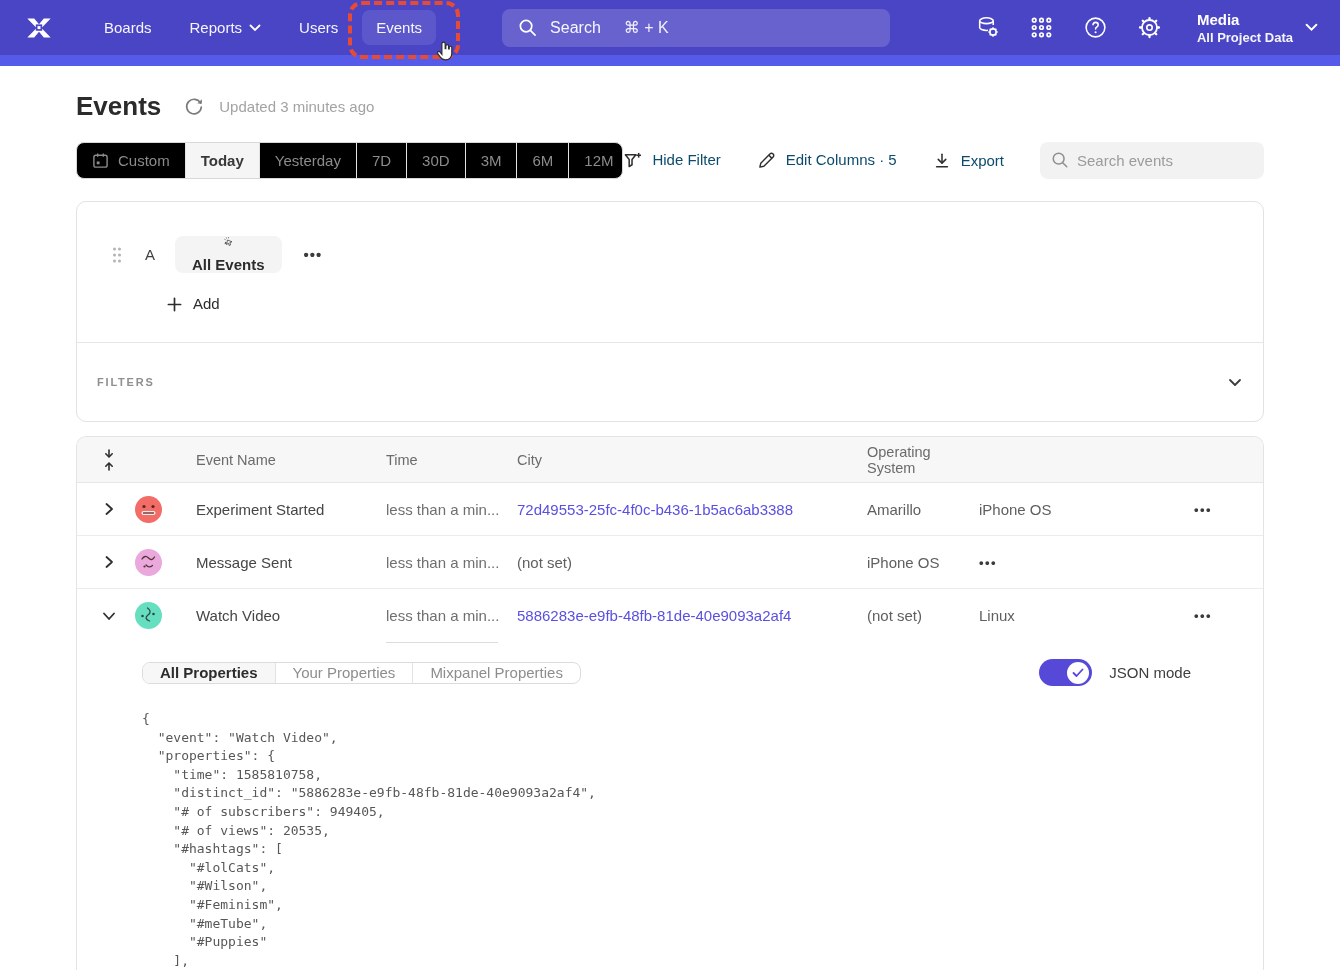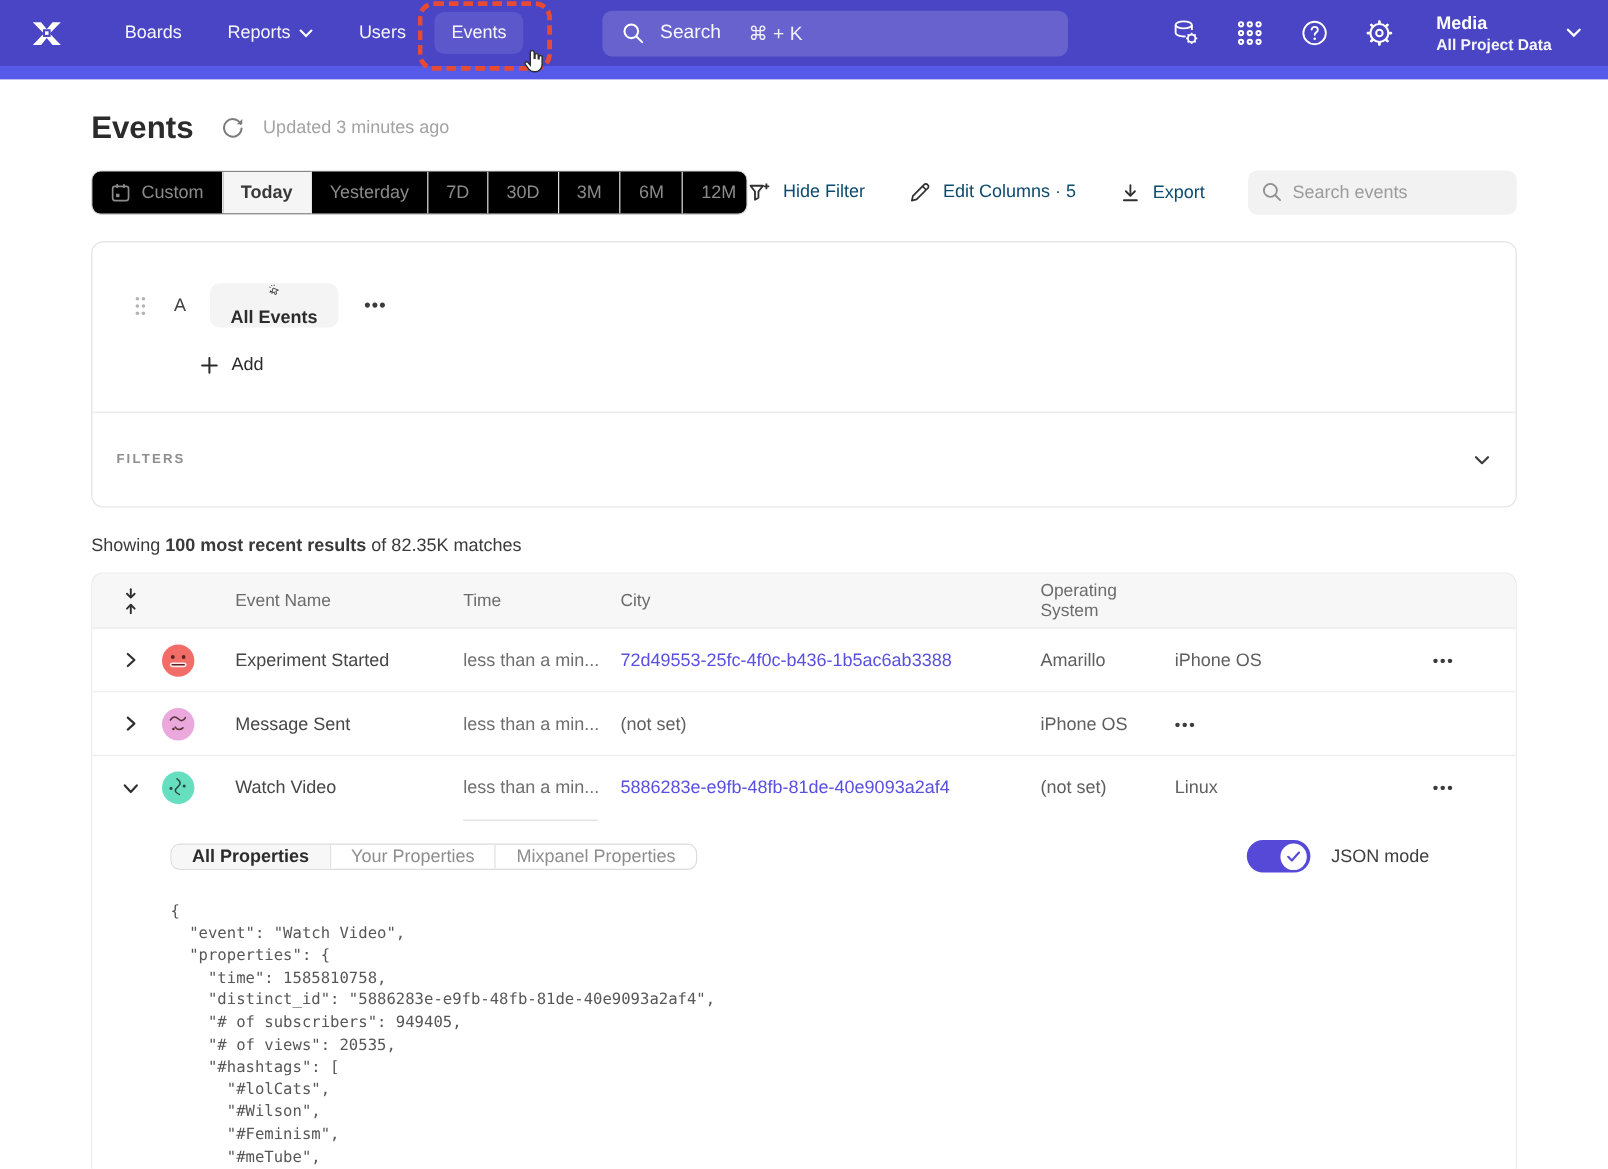--- a/index.html
+++ b/index.html
@@ -291,23 +291,20 @@
       </div>
     </div>
     <div class="filters-sec">
       <div class="section-label">FILTERS</div>
       <svg class="chev-btn" viewBox="0 0 16 16">
         <polyline points="3,6 8,11 13,6" fill="none" stroke="#3c3c3c" stroke-width="1.8" stroke-linecap="round" stroke-linejoin="round"></polyline>
       </svg>
     </div>
   </div>
 
-  <div class="showing-line">
-    <span>Showing </span><b>100 most recent results</b><span> of 82.35K matches</span>
-  </div>
 
   <div class="events-table">
     <div class="tgrid thead">
       <svg class="collapse-icon" viewBox="0 0 16 22" fill="none" stroke="#2f2f2f" stroke-width="1.6" stroke-linecap="round" stroke-linejoin="round">
         <line x1="8" y1="1" x2="8" y2="7.5"></line>
           <polyline points="4.8,4.8 8,8 11.2,4.8"></polyline>
         <line x1="8" y1="21" x2="8" y2="14.5"></line>
           <polyline points="4.8,17.2 8,14 11.2,17.2"></polyline>
       </svg>
       <div></div>

